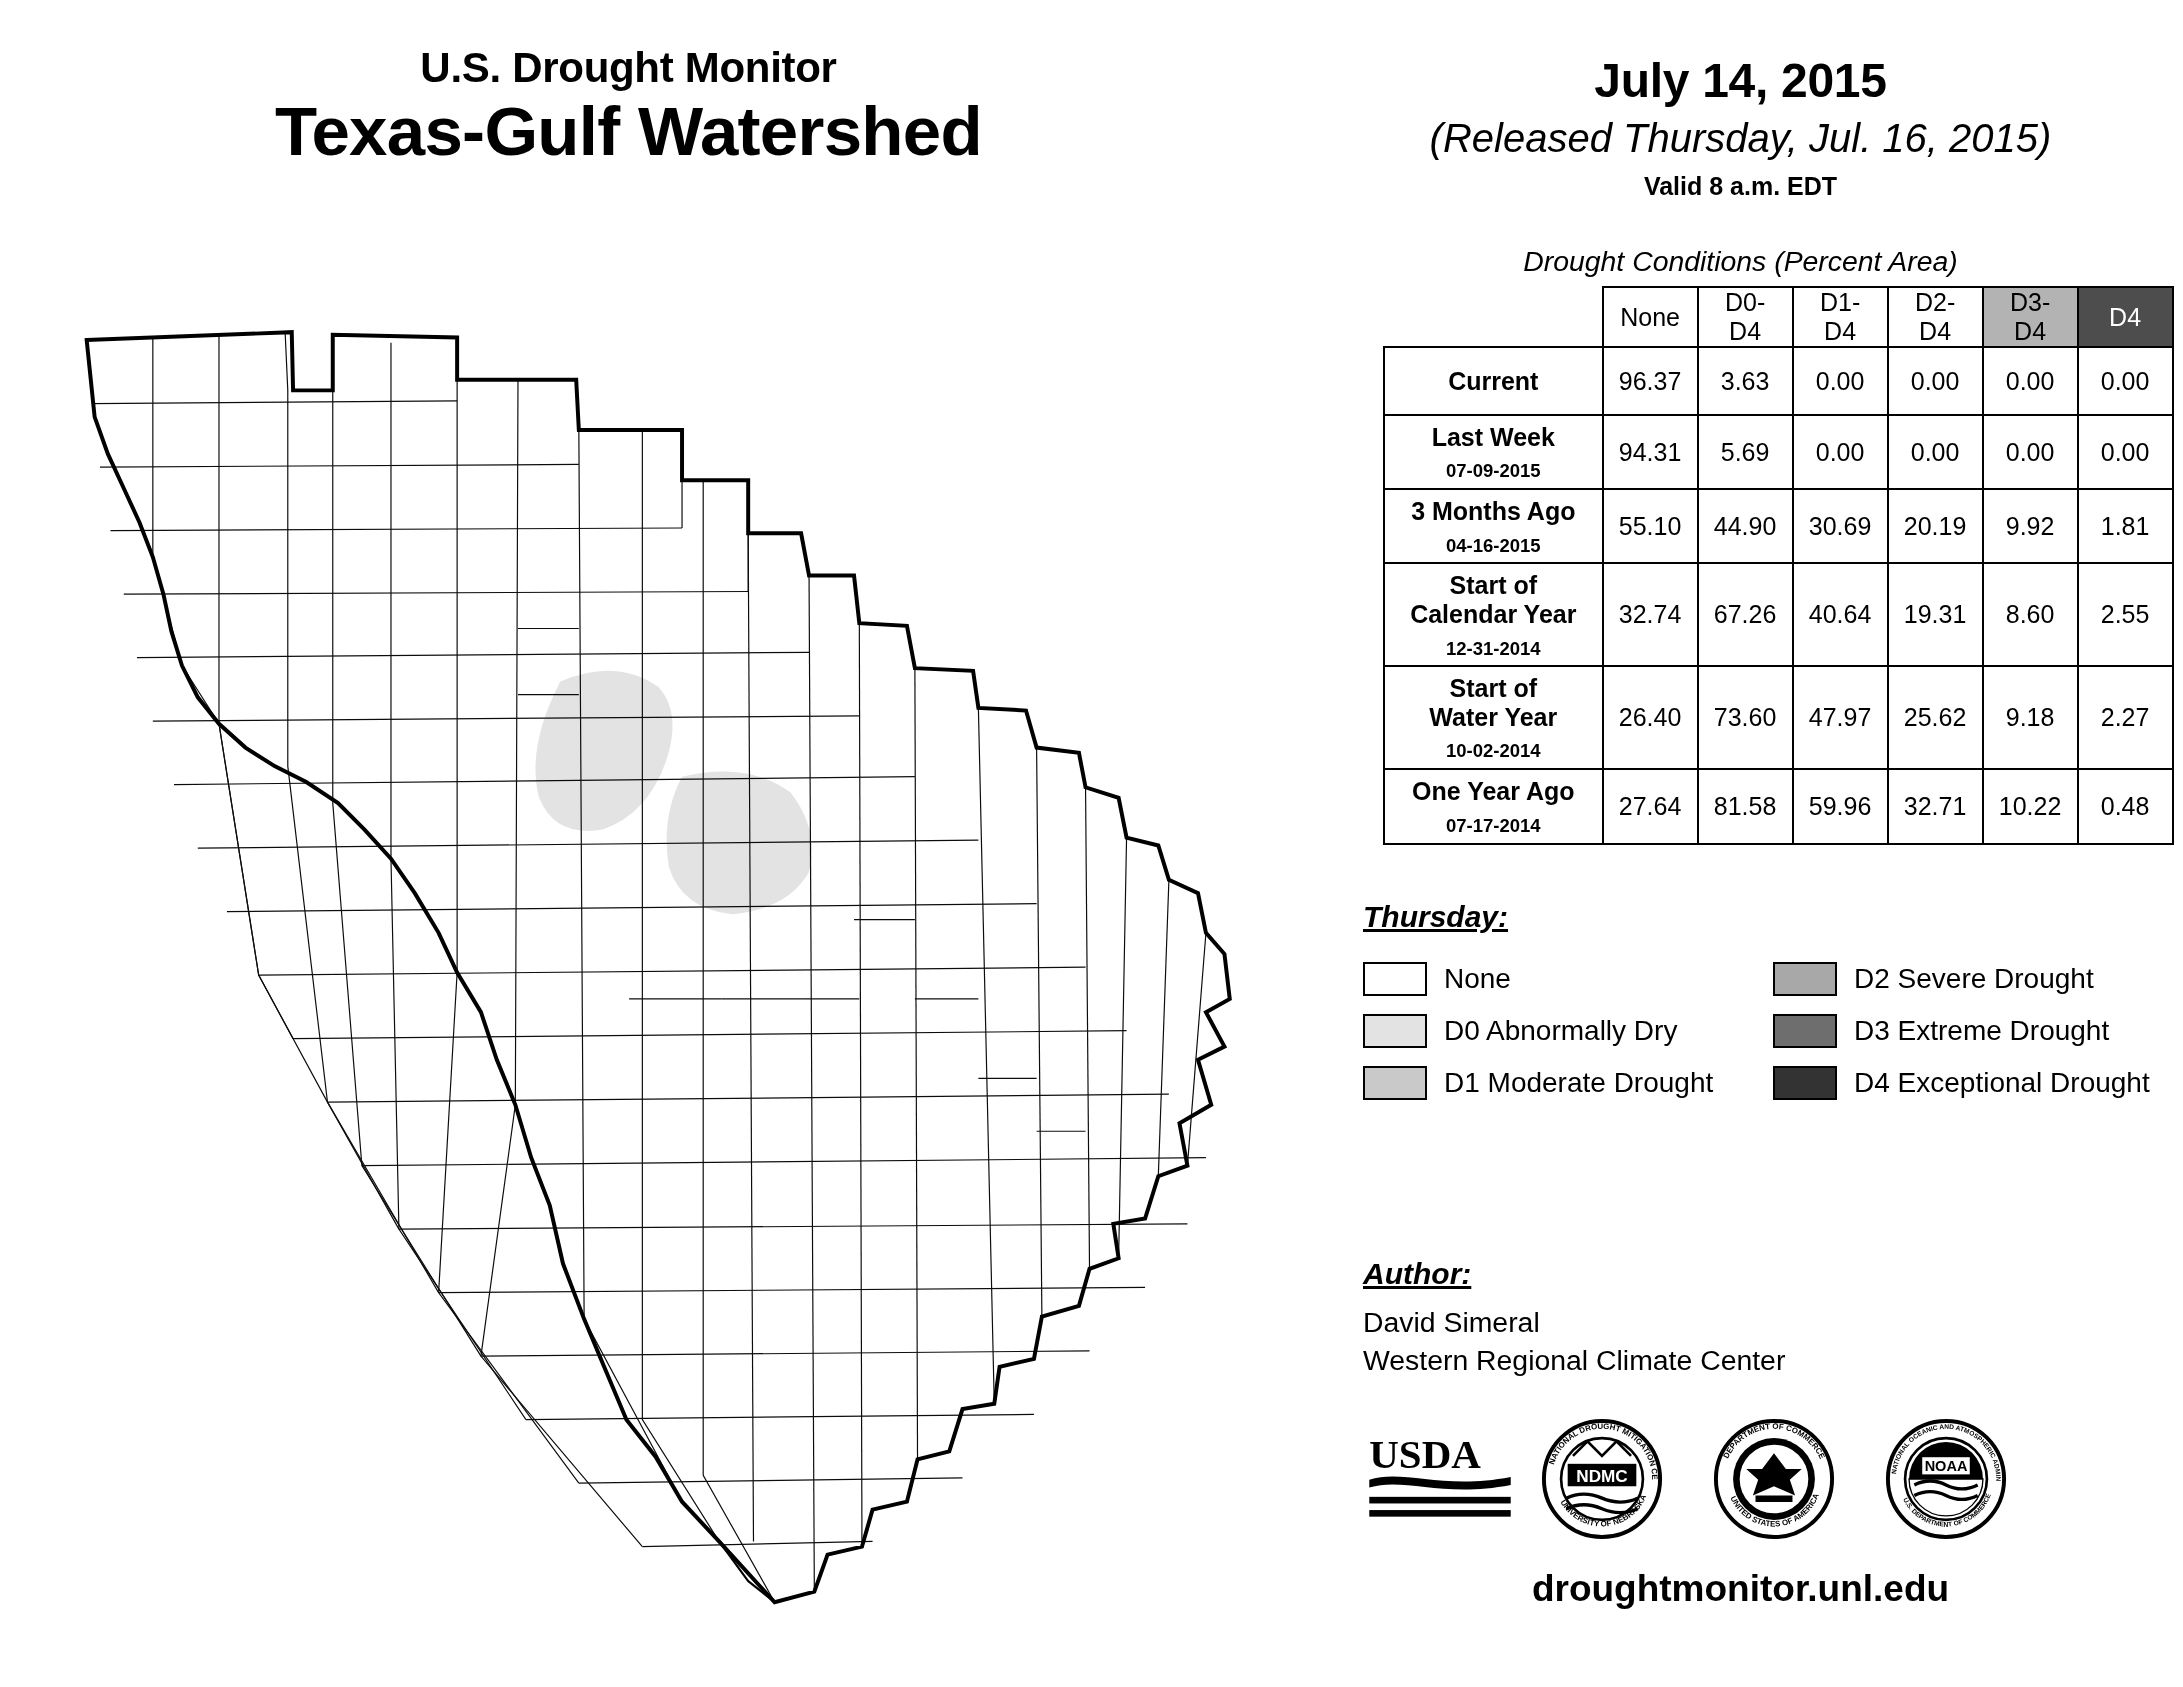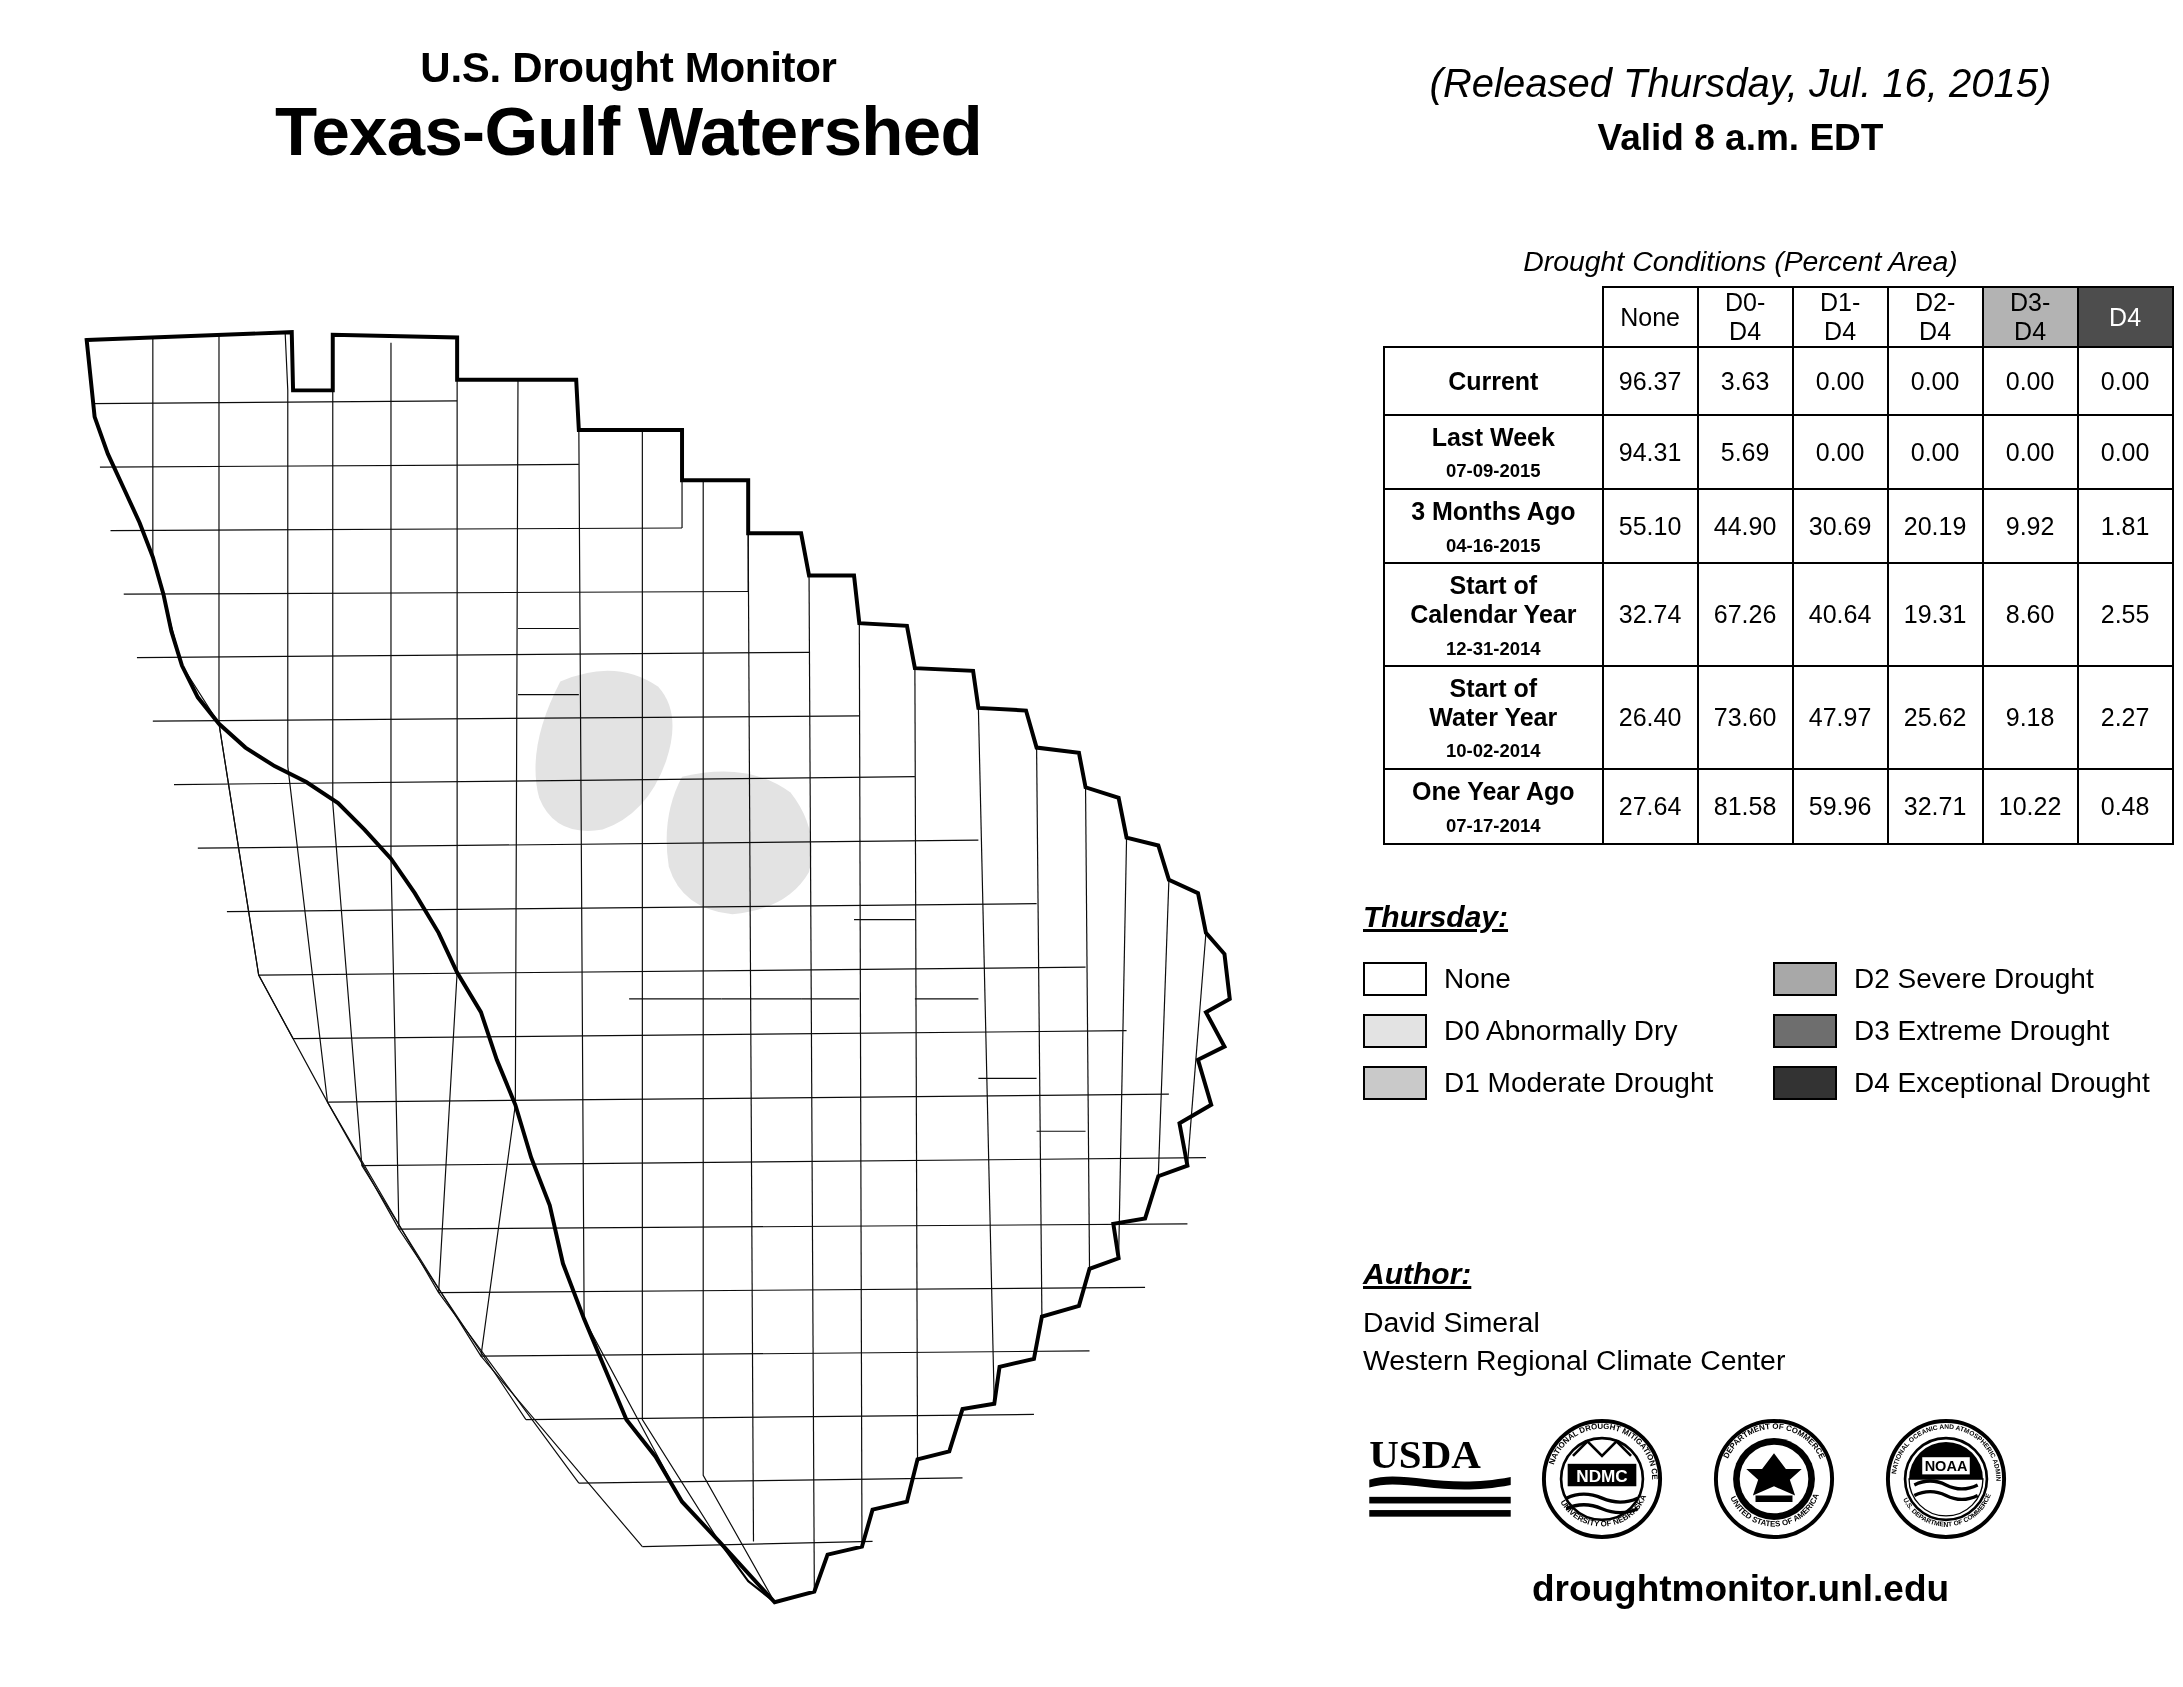--- a/index.html
+++ b/index.html
@@ -83,21 +83,21 @@
     font-weight: bold;
     letter-spacing: -0.3px;
   }
   .date-released {
     font-size: 40px;
     font-weight: normal;
     font-style: italic;
     margin-top: 8px;
   }
   .date-valid {
-    font-size: 37px;
+    font-size: 25px;
     font-weight: bold;
     margin-top: 10.6px;
   }
 
   .table-caption {
     position: absolute;
     left: 0;
     top: 245px;
     width: 887px;
     text-align: center;
@@ -354,20 +354,21 @@
                  L300,500 L286,470 L268,440 L250,414 L230,392 L210,372 L186,356
                  L162,344 L140,330 L120,312 L104,292 L92,268 L84,242 L78,214
                  L70,186 L60,160 L48,134 L36,108 L26,80 Z" fill="none" stroke="#000" stroke-width="3"></path>
       </svg>
     </div>
   </div>
 
   <div class="right-col">
 
     <div class="date-block">
+      <div class="date-main">July 14, 2015</div>
       <div class="date-released">(Released Thursday, Jul. 16, 2015)</div>
       <div class="date-valid">Valid 8 a.m. EDT</div>
     </div>
 
     <div class="table-caption">Drought Conditions (Percent Area)</div>
 
     <table class="stats-table">
       <thead>
         <tr>
           <th class="corner"></th>

